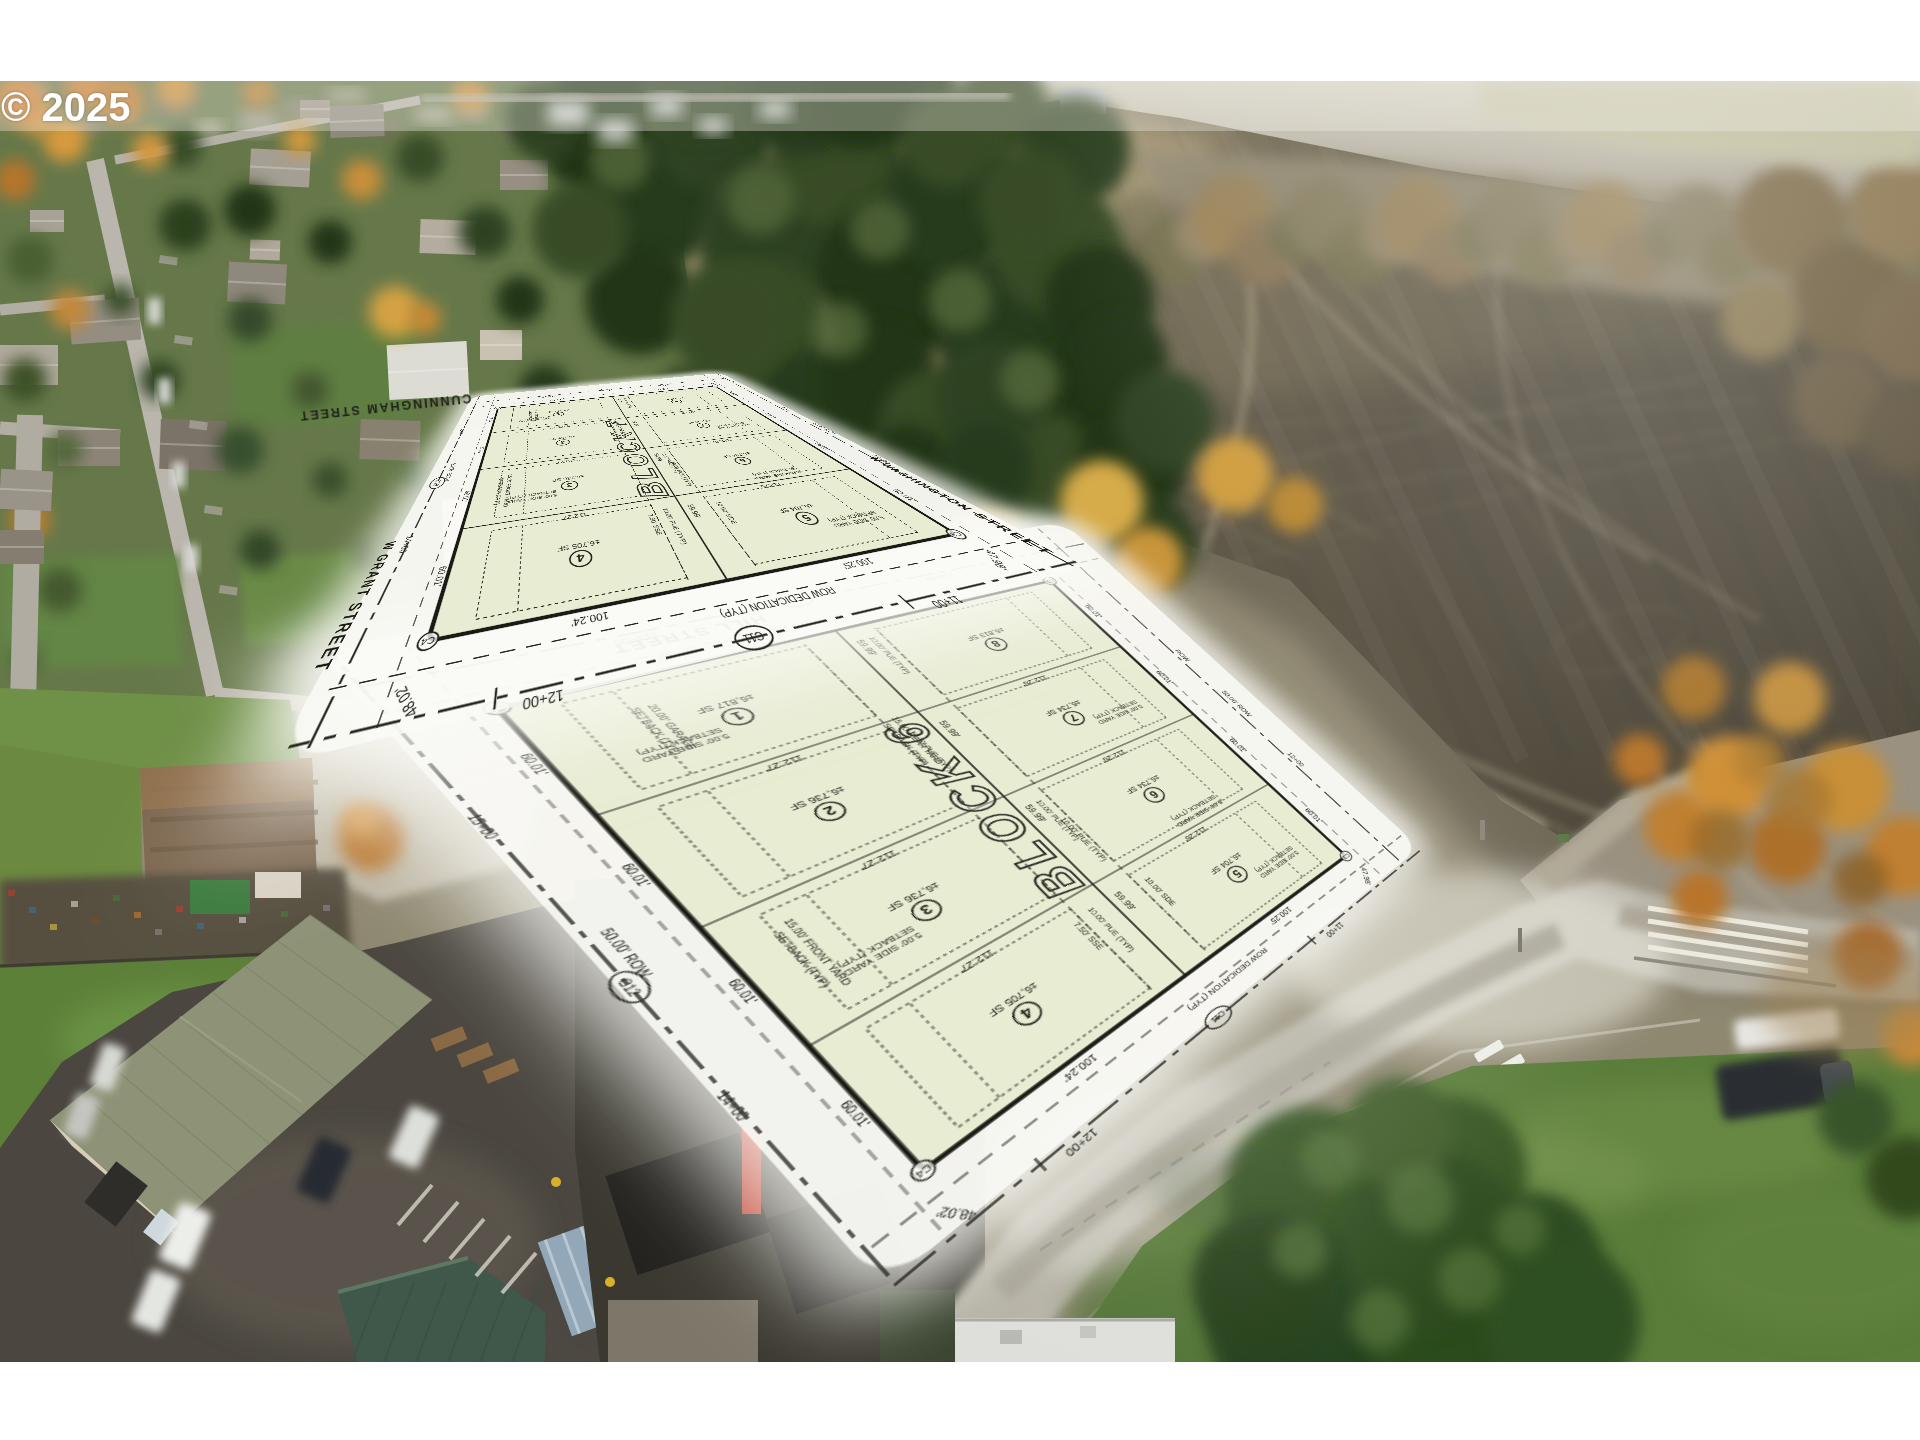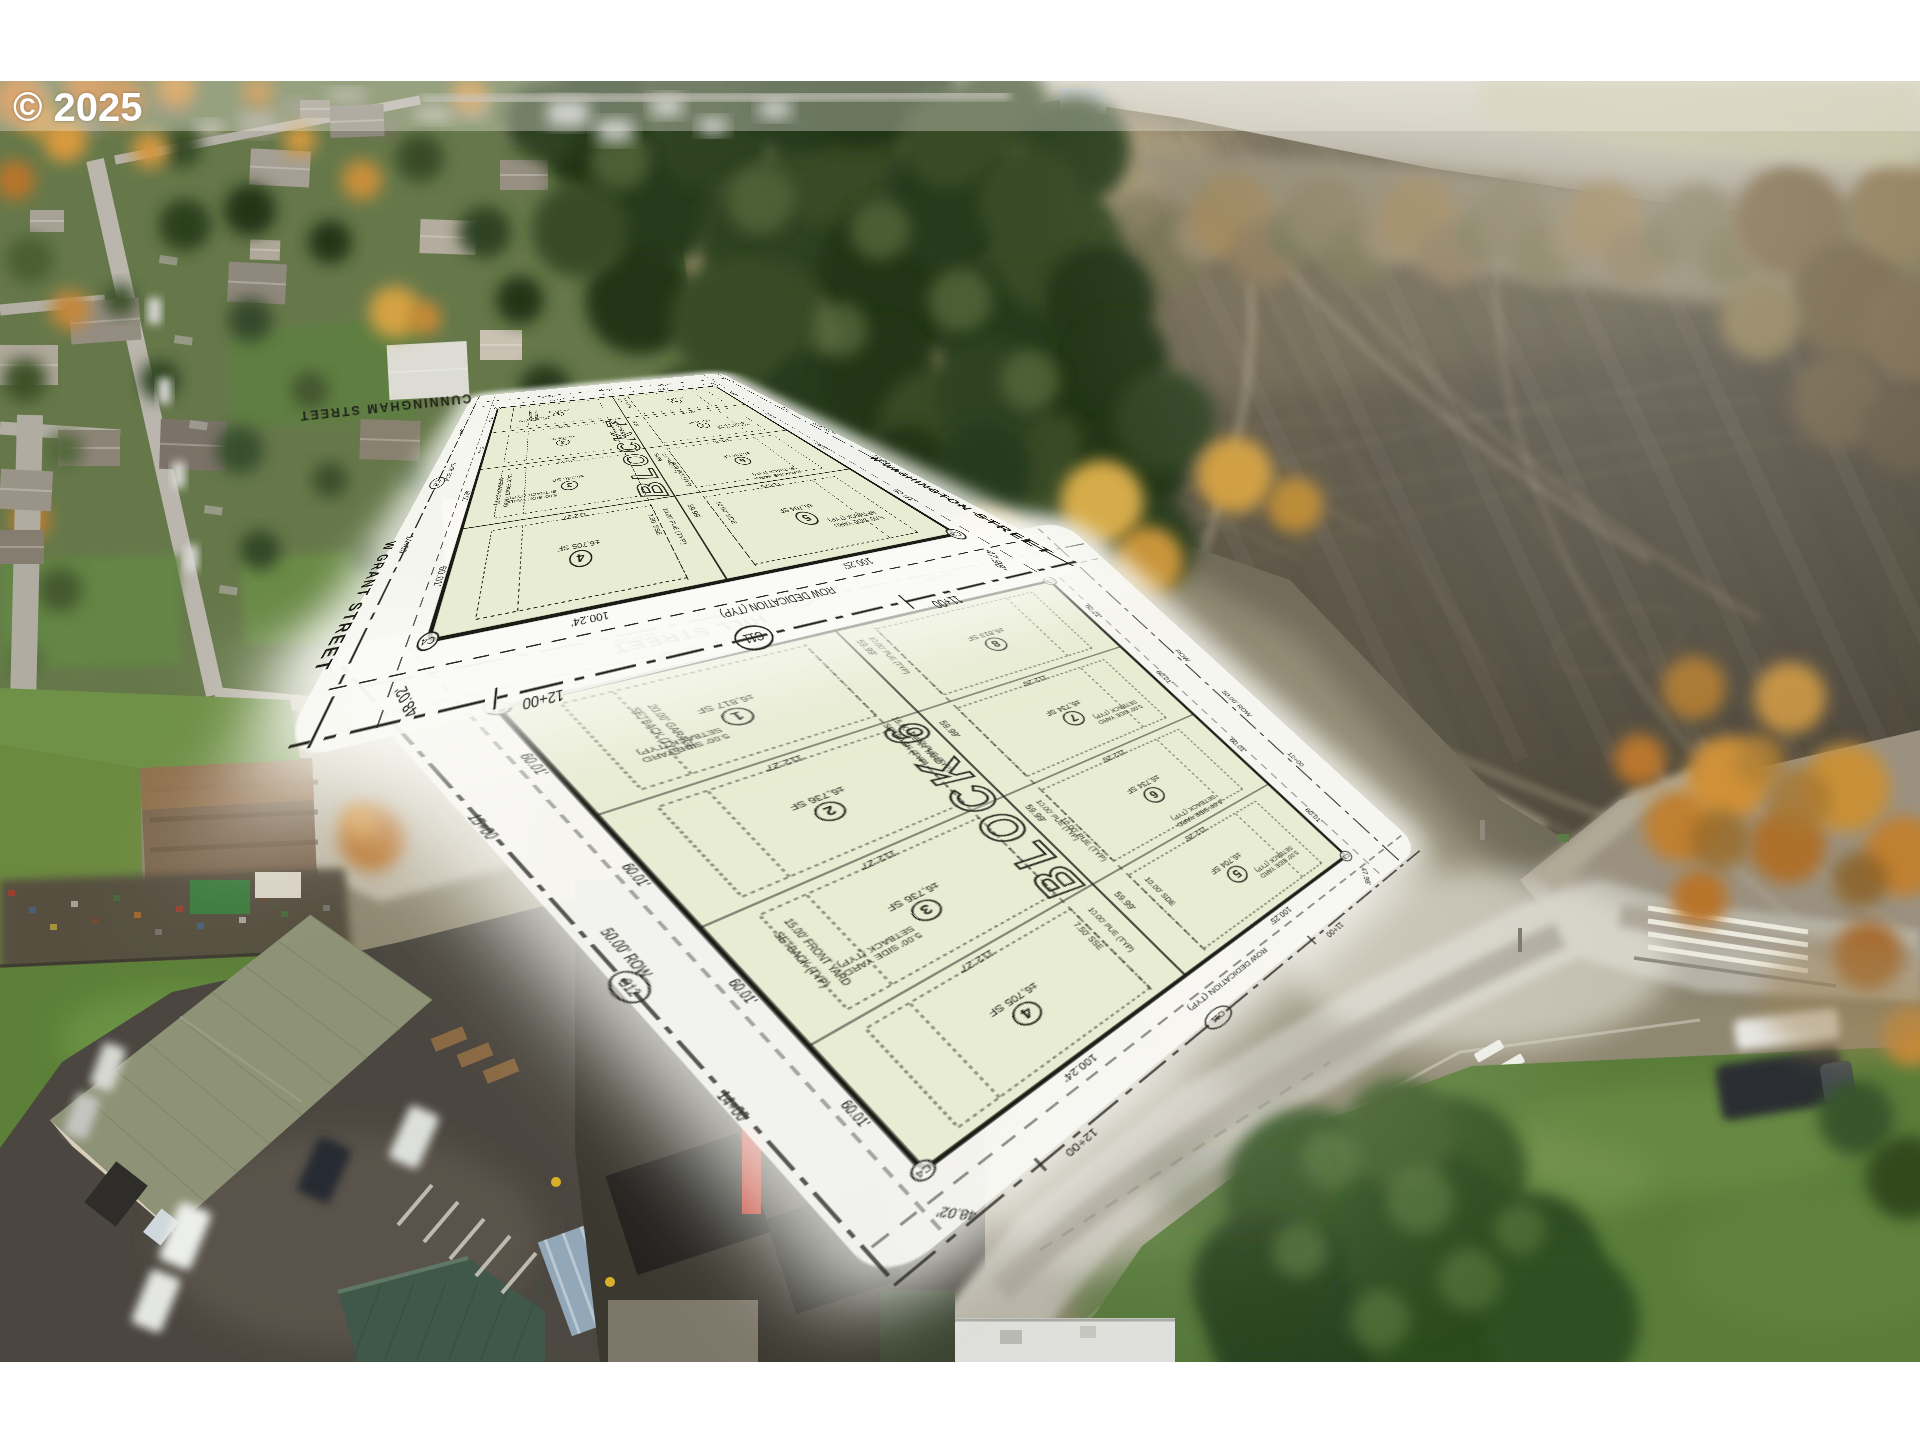--- a/index.html
+++ b/index.html
@@ -1,20 +1,20 @@
 <!DOCTYPE html>
 <html><head><meta charset="utf-8">
 <style>
 html,body{margin:0;padding:0;background:#ffffff;width:1920px;height:1440px;overflow:hidden;
 font-family:"Liberation Sans", sans-serif;}
 #stage{position:absolute;left:0;top:0;width:1920px;height:1440px;background:#fff;}
 .sheet{position:absolute;left:0;top:0;width:648px;height:680px;transform-origin:0 0;}
 .paper{position:absolute;border-radius:28px;background:rgba(251,251,246,0.9);
 box-shadow:0 0 38px 22px rgba(250,250,245,0.78);}
-.wm{position:absolute;left:13px;top:85px;color:#ffffff;font-size:40px;font-weight:bold;
+.wm{position:absolute;left:1px;top:85px;color:#ffffff;font-size:40px;font-weight:bold;
 letter-spacing:0;text-shadow:0 0 3px rgba(90,80,60,0.6);}
 </style></head><body>
 <div id="stage">
 
 <svg width="1920" height="1440" style="position:absolute;left:0;top:0">
 <clipPath id="photoclip">
         <rect x="0" y="81" width="1920" height="1281"></rect>
       </clipPath>
 <g clip-path="url(#photoclip)">
 

